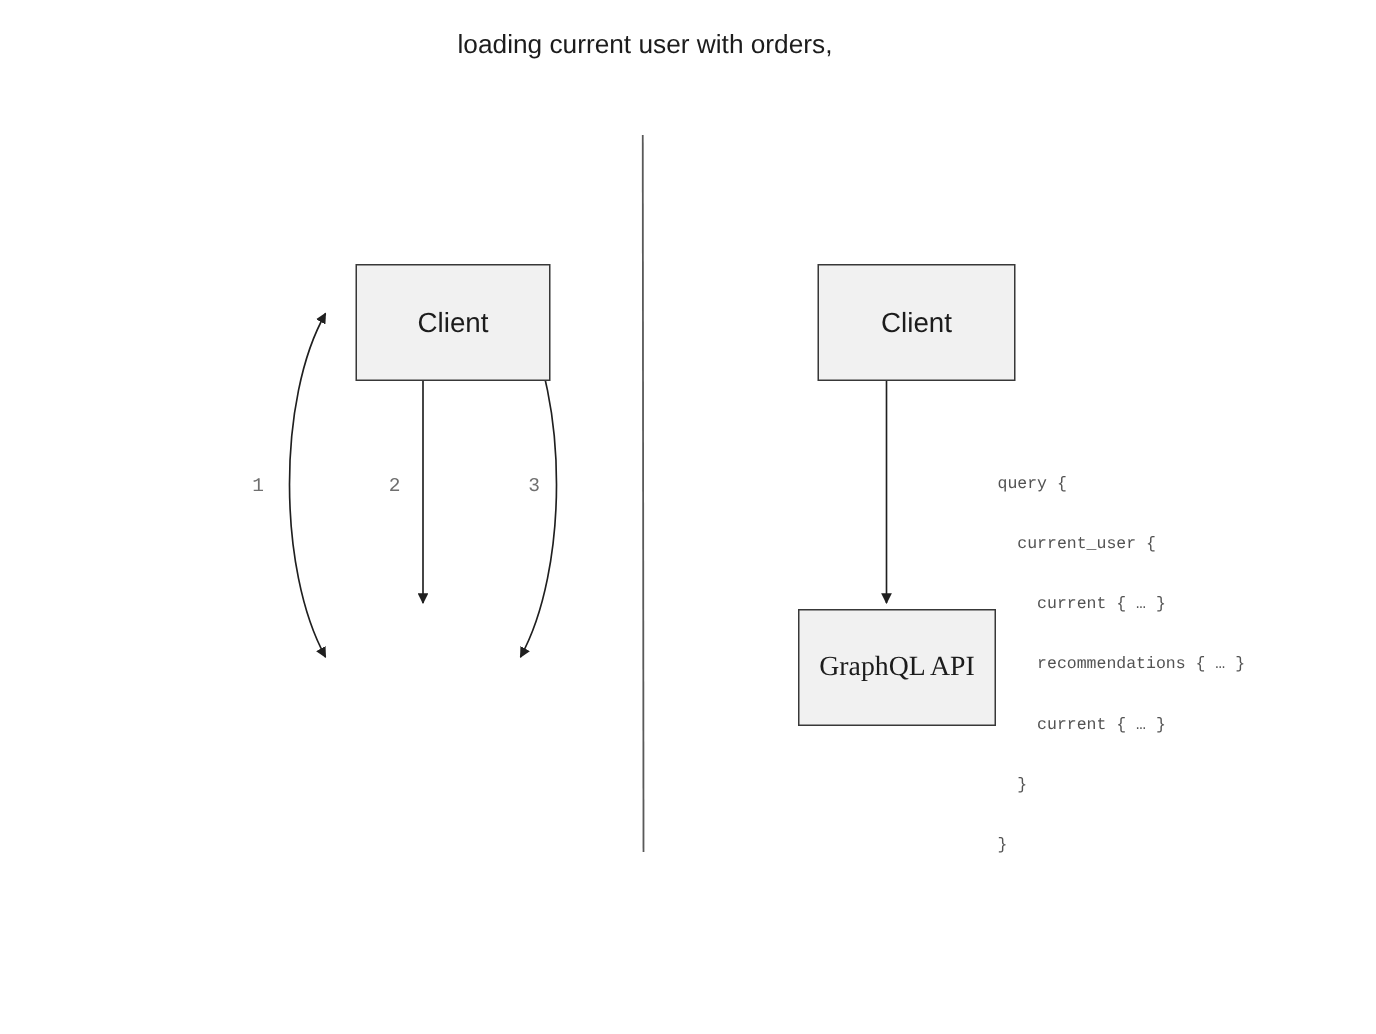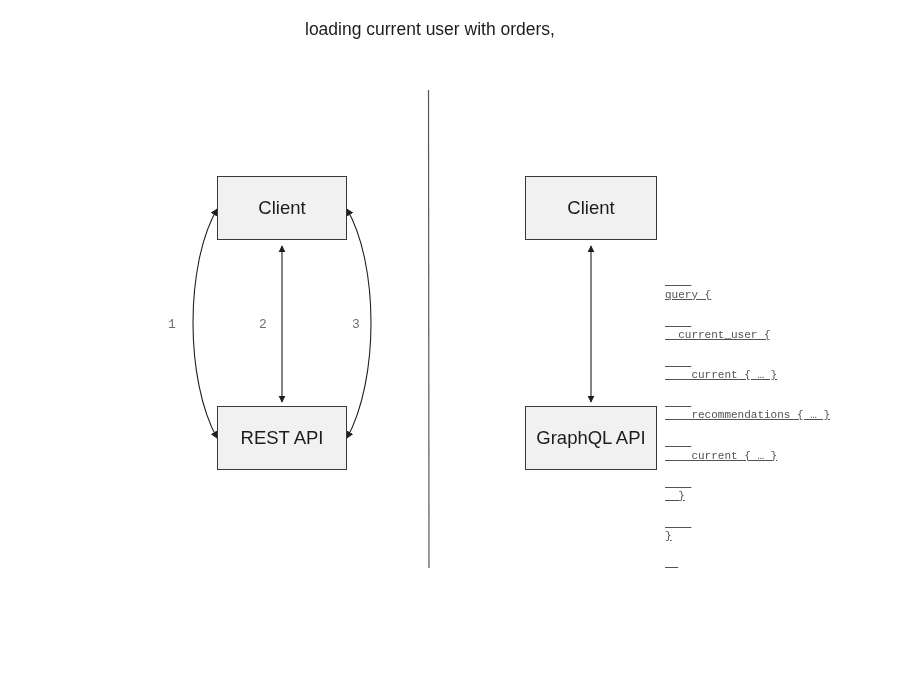--- a/index.html
+++ b/index.html
@@ -37,29 +37,30 @@
     stroke: var(--arrow, #1f1f1f);
     stroke-width: 1.1;
   }
   .divider {
     stroke: var(--divider, #595959);
     stroke-width: 1.2;
   }
   .node {
     position: absolute;
     width: 130px;
-    height: 64px;
+    height: 78px;
     background: var(--box_fill, #f1f1f1);
     border: 1px solid var(--box_border, #383838);
     display: flex;
     align-items: center;
     justify-content: center;
     font-size: 18.5px;
     color: var(--box_text, #1c1c1c);
     box-sizing: border-box;
+    margin-left: 20px;
   }
   .node.right-col { width: 132px; }
   .code {
     position: absolute;
     font-family: "Liberation Mono", monospace;
     font-size: 11px;
     line-height: 13.4px;
     color: var(--code_text, #535353);
     white-space: pre;
   }
@@ -96,37 +97,34 @@
     <path class="arrow-path" d="M 347 209 C 379 265 379 380 347 438" marker-start="url(#ah)" marker-end="url(#ah)"></path>
 
     <path class="arrow-path" d="M 591 246 L 591 402" marker-start="url(#ah)" marker-end="url(#ah)"></path>
   </svg>
 
 
   <div class="node" style="top:176px; left:217px;">
     <span>Client</span>
   </div>
 
-  <div class="node" style="top:406px; left:217px;">
-    <span>REST API</span>
-  </div>
 
   <div class="arrow-label" style="left:172px; top:324px;">1</div>
   <div class="arrow-label" style="left:263px; top:324px;">2</div>
   <div class="arrow-label" style="left:356px; top:324px;">3</div>
 
   <div class="node right-col" style="top:176px; left:525px;">
     <span>Client</span>
   </div>
 
-  <div class="node right-col" style="top:406px; left:525px;">
+  <div class="node right-col" style="top:406px; left:512px;font-family:Liberation Serif, serif;">
     <span>GraphQL API</span>
   </div>
 
-  <div class="code" style="top:262px; left:665px;text-decoration:underline;">
+  <div class="code" style="top:290px; left:665px;">
     <div>query {</div>
     <div>  current_user {</div>
     <div>    current { … }</div>
     <div>    recommendations { … }</div>
     <div>    current { … }</div>
     <div>  }</div>
     <div>}</div>
   </div>
 
 </div>

